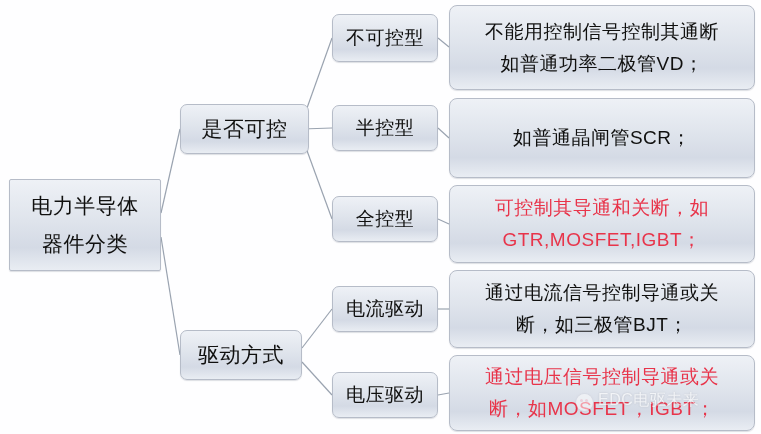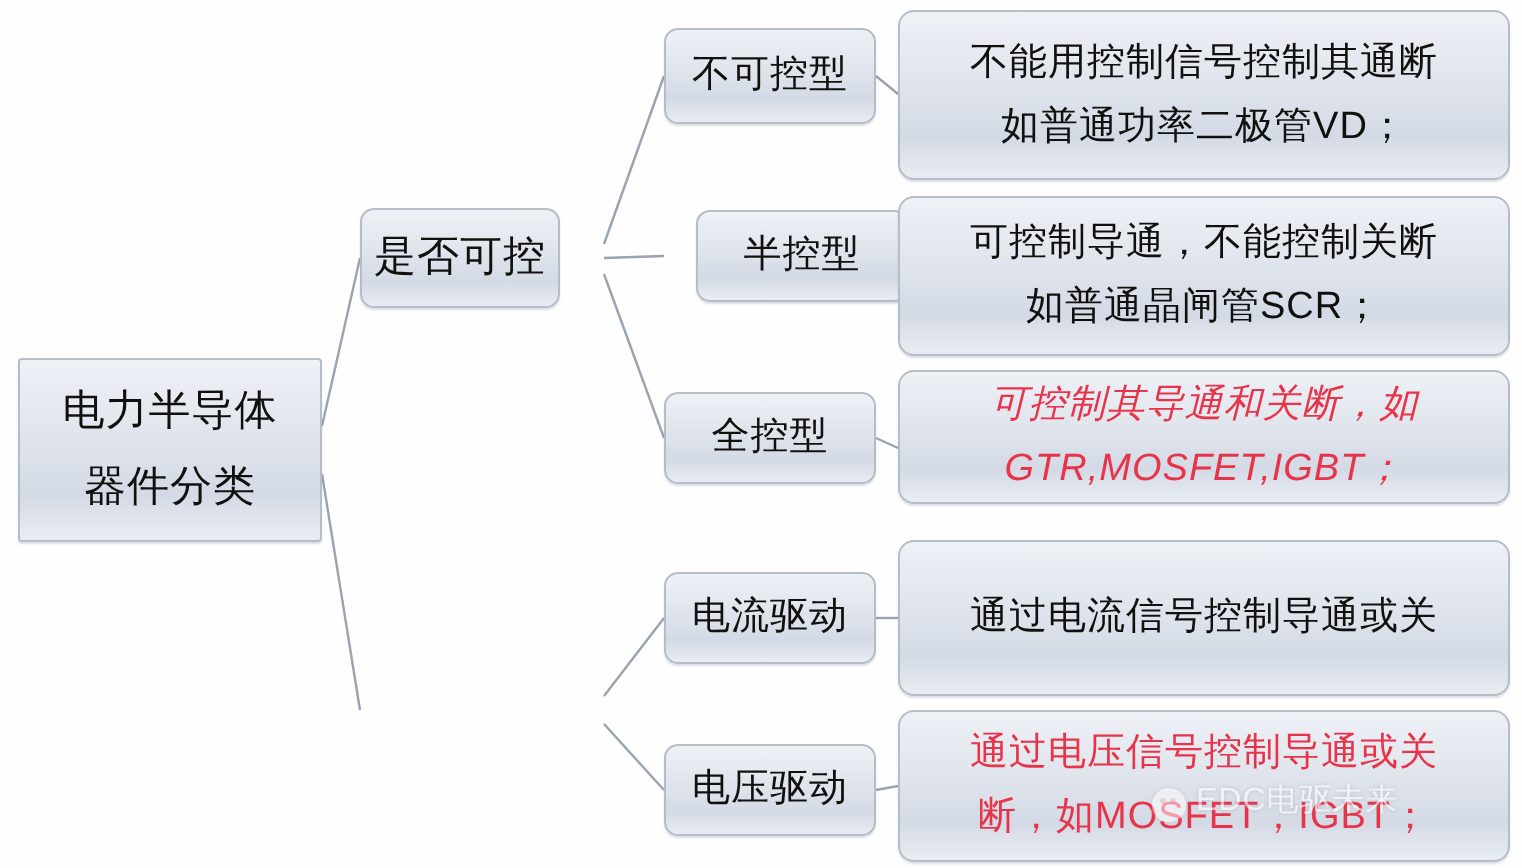--- a/index.html
+++ b/index.html
@@ -34,39 +34,39 @@
 
   
   #n-root{
     left:9px;top:179px;width:152px;height:92px;
     font-size:21px;
     border-radius:2px;
   }
   #n-root .ln{margin:4px 0;}
 
   
-  #n-ctrl{left:180px;top:104px;width:100px;height:50px;font-size:21px;}
+  #n-ctrl{left:180px;top:104px;width:129px;height:50px;font-size:21px;}
   #n-drive{left:180px;top:330px;width:122px;height:50px;font-size:21px;}
 
   
   #n-unctrl{left:332px;top:14px;width:106px;height:48px;font-size:19px;}
-  #n-half{left:332px;top:105px;width:106px;height:46px;font-size:19px;margin-left:16px;}
+  #n-half{left:332px;top:105px;width:106px;height:46px;font-size:19px;}
   #n-full{left:332px;top:196px;width:106px;height:46px;font-size:19px;}
   #n-cur{left:332px;top:286px;width:106px;height:46px;font-size:19px;}
   #n-vol{left:332px;top:372px;width:106px;height:46px;font-size:19px;}
 
   
   .desc{
     left:449px;width:306px;font-size:19px;
     border-radius:8px;
   }
   .desc .ln{margin:2px 0;}
   #d-unctrl{top:5px;height:85px;}
   #d-half{top:98px;height:80px;}
-  #d-full{top:185px;height:67px;font-style:italic;}
+  #d-full{top:185px;height:78px;}
   #d-cur{top:270px;height:78px;}
   #d-vol{top:355px;height:76px;}
   .red{color:#e8344a;}
 
   
   #watermark{
     position:absolute;left:576px;top:390px;
     display:flex;align-items:flex-end;gap:5px;
     opacity:.62;pointer-events:none;
   }
@@ -115,20 +115,23 @@
   </svg>
 
   <div class="node" id="n-root">
     <span class="ln">电力半导体</span>
     <span class="ln">器件分类</span>
   </div>
 
   <div class="node" id="n-ctrl">
     <span class="ln">是否可控</span>
   </div>
+  <div class="node" id="n-drive">
+    <span class="ln">驱动方式</span>
+  </div>
 
   <div class="node" id="n-unctrl">
     <span class="ln">不可控型</span>
   </div>
   <div class="node" id="n-half">
     <span class="ln">半控型</span>
   </div>
   <div class="node" id="n-full">
     <span class="ln">全控型</span>
   </div>
@@ -138,31 +141,31 @@
   <div class="node" id="n-vol">
     <span class="ln">电压驱动</span>
   </div>
 
   <div class="node desc" id="d-unctrl">
     <span class="ln">不能用控制信号控制其通断</span>
     <span class="ln">如普通功率二极管VD；</span>
   </div>
 
   <div class="node desc" id="d-half">
-    <span class="ln">可控制导通，不能控制关断</span>
     <span class="ln">如普通晶闸管SCR；</span>
   </div>
 
   <div class="node desc red" id="d-full">
     <span class="ln">可控制其导通和关断，如</span>
     <span class="ln">GTR,MOSFET,IGBT；</span>
   </div>
 
   <div class="node desc" id="d-cur">
     <span class="ln">通过电流信号控制导通或关</span>
+    <span class="ln">断，如三极管BJT；</span>
   </div>
 
   <div class="node desc red" id="d-vol">
     <span class="ln">通过电压信号控制导通或关</span>
     <span class="ln">断，如MOSFET，IGBT；</span>
   </div>
 
   <div id="watermark">
     <span class="wm-logo"></span>
     <span class="wm-text">EDC电驱未来</span>

